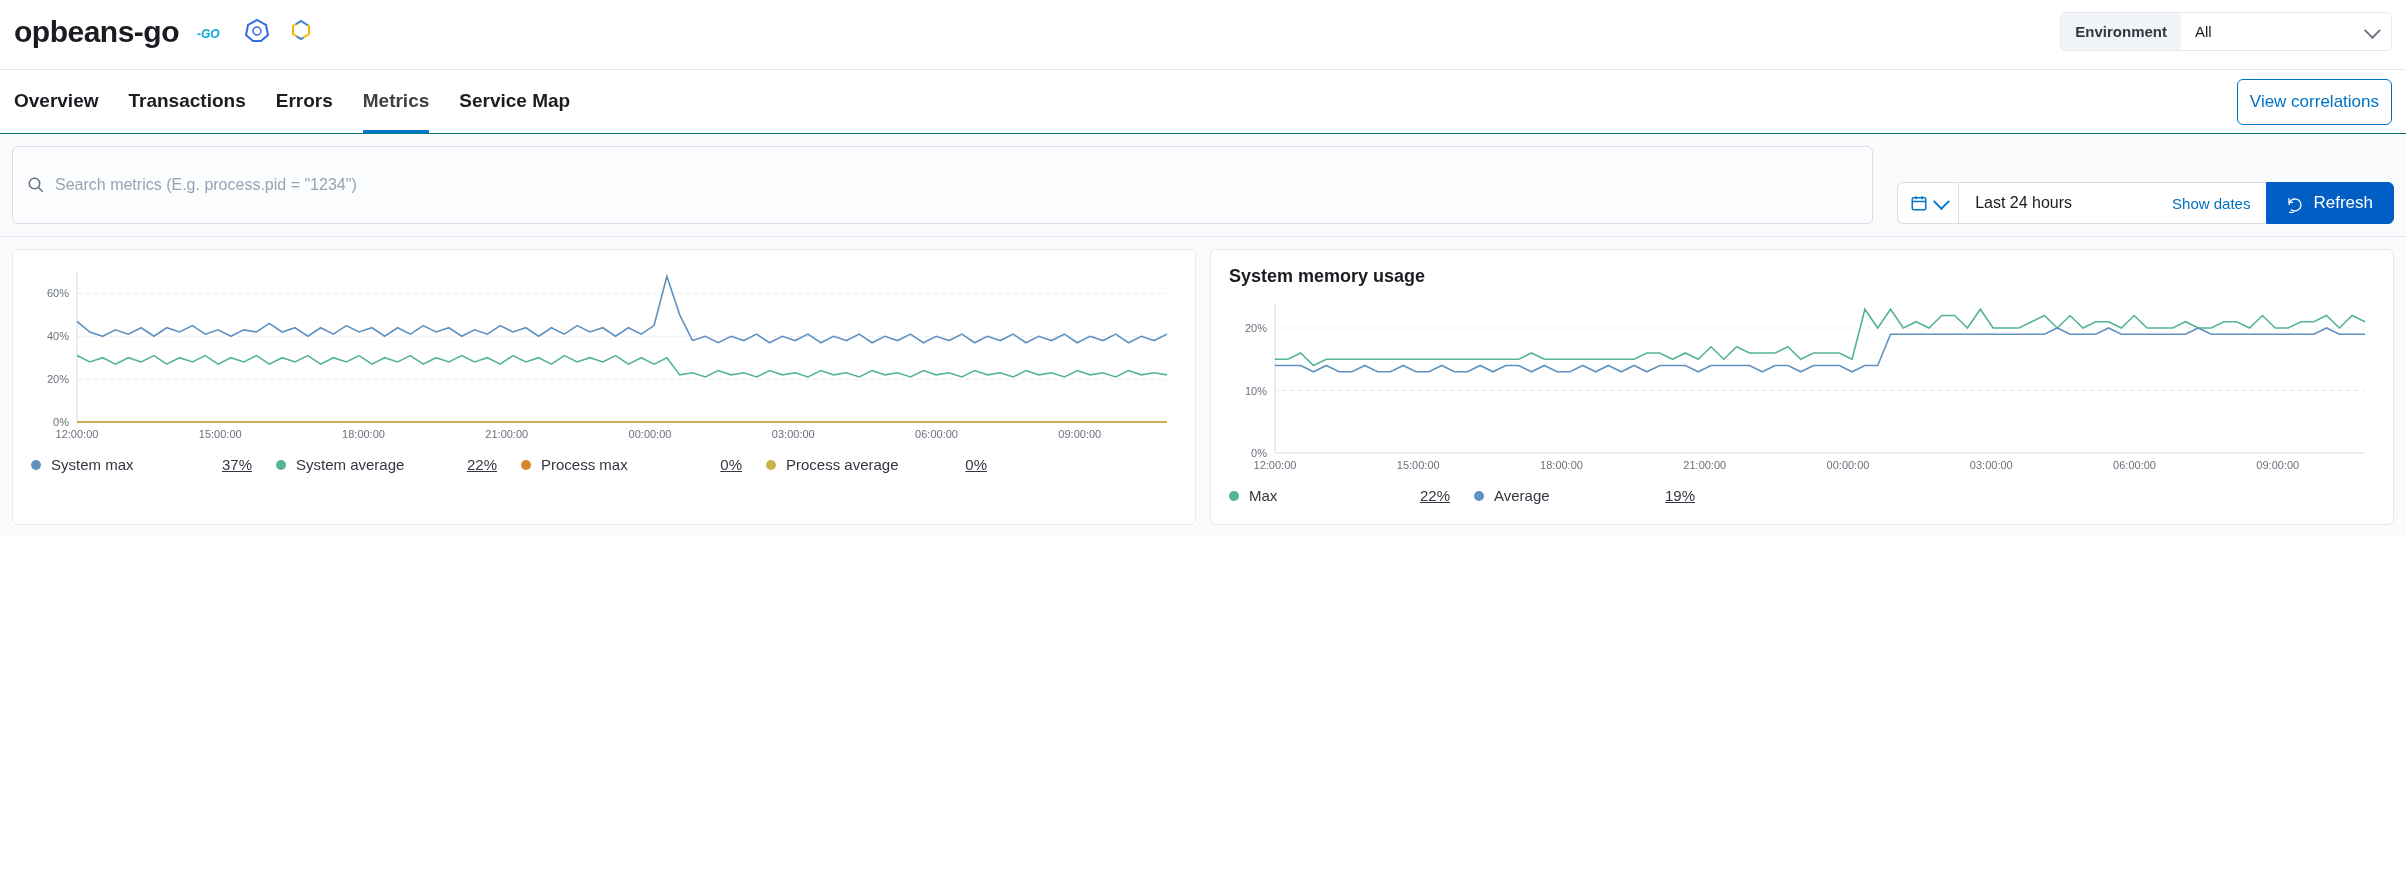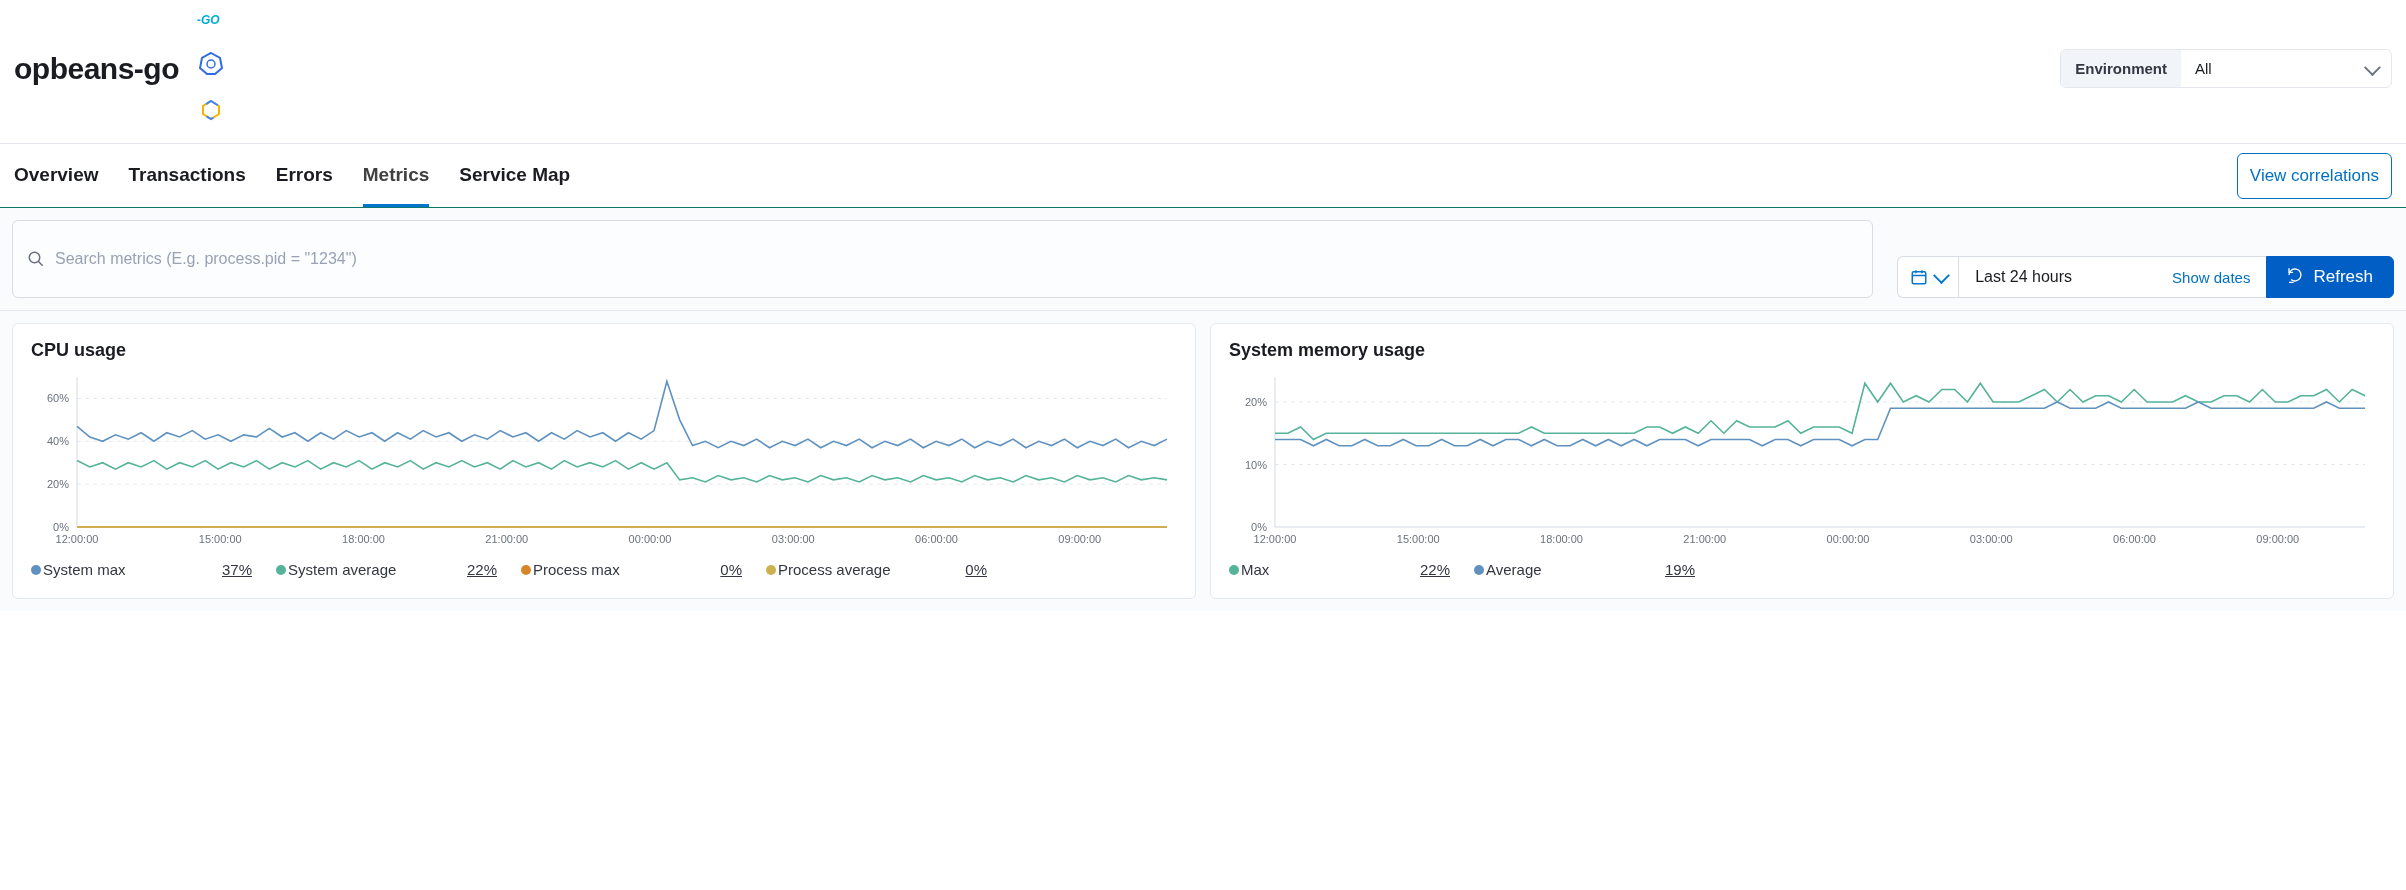--- a/index.html
+++ b/index.html
@@ -11,21 +11,21 @@
   }
   .header {
     display: flex;
     align-items: center;
     justify-content: space-between;
     padding: 12px 14px 18px;
     border-bottom: 1px solid #e4e8ee;
   }
   .header-left { display: flex; align-items: center; gap: 18px; }
   .title { font-size: 30px; font-weight: 600; letter-spacing: -0.5px; }
-  .icons-row { display: flex; align-items: center; gap: 20px; flex-direction: column; }
+  .icons-row { display: flex; align-items: flex-end; gap: 20px; }
   .env-group { display: flex; border: 1px solid #e4e8ee; border-radius: 6px; overflow: hidden; margin-left: 24px; }
   .env-label { background: #f1f4f9; padding: 10px 14px; font-weight: 600; font-size: 15px; color: #343741; }
   .env-select { display: flex; align-items: center; justify-content: space-between; padding: 10px 14px; width: 210px; cursor: pointer; }
   .env-select span { font-size: 15px; }
   .chev { width: 12px; height: 12px; border-right: 2px solid #69707d; border-bottom: 2px solid #69707d; transform: rotate(45deg) translateY(-2px); }
 
   .tabs-row { display: flex; align-items: center; justify-content: space-between; padding: 0 14px; border-bottom: 1px solid #0f766e; }
   .tabs { display: flex; gap: 30px; }
   .tab { padding: 20px 0 18px; font-size: 19px; font-weight: 600; color: #1a1c21; cursor: pointer; border-bottom: 3px solid transparent; }
   .tab.active { color: #404040; border-bottom-color: #0077cc; }
@@ -33,31 +33,31 @@
 
   .filter-bar { display: flex; gap: 24px; padding: 12px; background: #fafbfd; border-bottom: 1px solid #e4e8ee; }
   .search-box { flex: 1; display: flex; align-items: center; gap: 10px; border: 1px solid #d8dce3; border-radius: 6px; padding: 10px 14px; background: #fcfdfe; }
   .search-box input { border: none; outline: none; flex: 1; font-size: 16px; background: transparent; }
   .search-box input::placeholder { color: #98a2b3; }
   .time-group { display: flex; margin-top: 36px; }
   .time-icon-btn { border: 1px solid #d8dce3; border-right: none; border-radius: 6px 0 0 6px; padding: 10px 12px; display: flex; align-items: center; gap: 6px; background: #fff; cursor: pointer; }
   .time-range { border: 1px solid #d8dce3; border-right: none; padding: 10px 16px; display: flex; align-items: center; justify-content: space-between; gap: 100px; background: #fff; }
   .time-range .range-label { font-size: 16px; }
   .show-dates { color: #0071c2; font-size: 15px; cursor: pointer; }
-  .refresh-btn { background: #07c; color: #fff; border: 1px solid #07c; border-radius: 0 6px 6px 0; padding: 10px 20px; display: flex; align-items: flex-start; gap: 10px; font-size: 17px; cursor: pointer; }
+  .refresh-btn { background: #07c; color: #fff; border: 1px solid #07c; border-radius: 0 6px 6px 0; padding: 10px 20px; display: flex; align-items: flex-end; gap: 10px; font-size: 17px; cursor: pointer; }
   .refresh-btn { background: #005ec4; border-color:#005ec4; }
 
   .panels { display: flex; gap: 14px; padding: 12px; background: #fafbfd; }
   .panel { flex: 1; background: #fff; border: 1px solid #e4e8ee; border-radius: 6px; padding: 16px 18px 20px; }
   .panel-title { font-size: 18px; font-weight: 700; margin-bottom: 10px; }
   .chart-area { position: relative; height: 180px; margin-bottom: 10px; }
   .chart-svg { width: 100%; height: 100%; display: block; }
   .legend { display: flex; flex-wrap: wrap; gap: 30px 0; margin-top: 4px; }
   .legend-item { display: flex; align-items: center; justify-content: space-between; width: 245px; padding-right: 24px; }
-  .legend-left { display: flex; align-items: center; gap: 2px; }
+  .legend-left { display: flex; align-items: center; gap: 10px; }
   .dot { width: 10px; height: 10px; border-radius: 50%; }
   .legend-label { font-size: 15px; color: #343741; }
   .legend-value { font-size: 15px; color: #343741; text-decoration: underline; }
 
   .axis-text { font-size: 11px; fill: #6a717d; }
   .grid-line { stroke: #e4e8ee; stroke-dasharray: 4 4; stroke-width: 1; }
   .axis-line { stroke: #d3dae6; stroke-width: 1; }
 </style>
 </head>
 <body>
@@ -133,21 +133,20 @@
           <polyline points="3,14 3,20 9,20" fill="none" stroke="#fff" stroke-width="2" transform="rotate(180 6 17) translate(0 -9)"></polyline>
           <polyline points="3,6 3,12 9,12" fill="none" stroke="#fff" stroke-width="2" transform="translate(0 -4)"></polyline>
         </svg>
       <span>Refresh</span>
     </button>
   </div>
 </div>
 
 <div class="panels">
   <div class="panel">
-    <div class="panel-title">CPU usage</div>
     <div class="chart-area">
       <svg class="chart-svg" id="chart-0" viewBox="0 0 1146 180">
           <line x1="46" x2="1136" y1="156" y2="156" class="axis-line"></line>
           <text x="38" y="160" text-anchor="end" class="axis-text">0%</text>
           <line x1="46" x2="1136" y1="113.14285714285714" y2="113.14285714285714" class="grid-line"></line>
           <text x="38" y="117.14285714285714" text-anchor="end" class="axis-text">20%</text>
           <line x1="46" x2="1136" y1="70.28571428571429" y2="70.28571428571429" class="grid-line"></line>
           <text x="38" y="74.28571428571429" text-anchor="end" class="axis-text">40%</text>
           <line x1="46" x2="1136" y1="27.428571428571445" y2="27.428571428571445" class="grid-line"></line>
           <text x="38" y="31.428571428571445" text-anchor="end" class="axis-text">60%</text>

